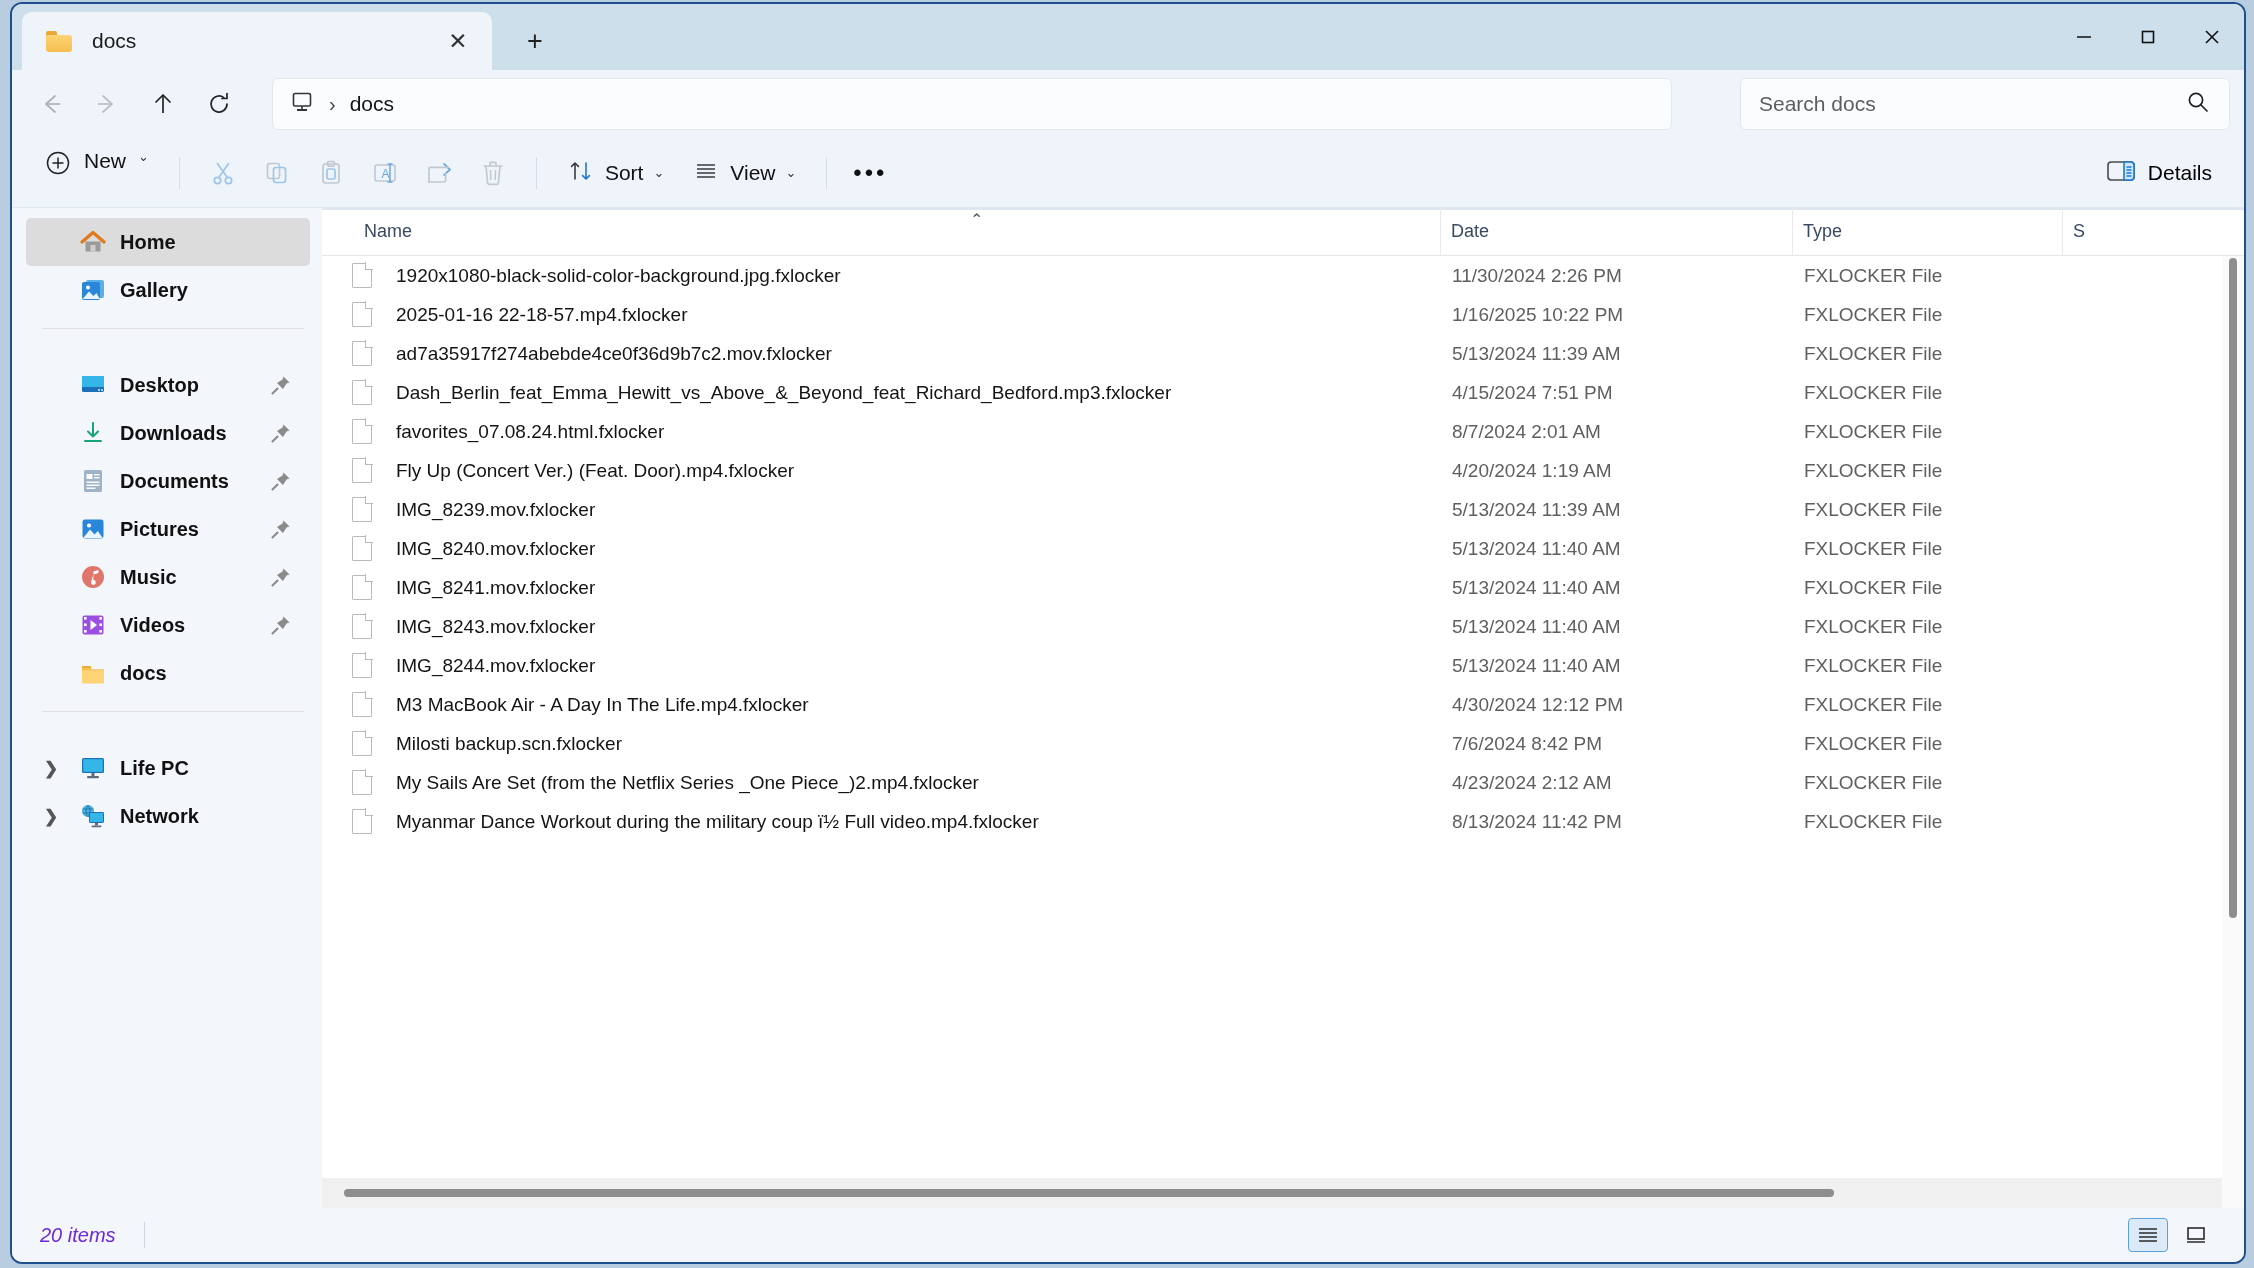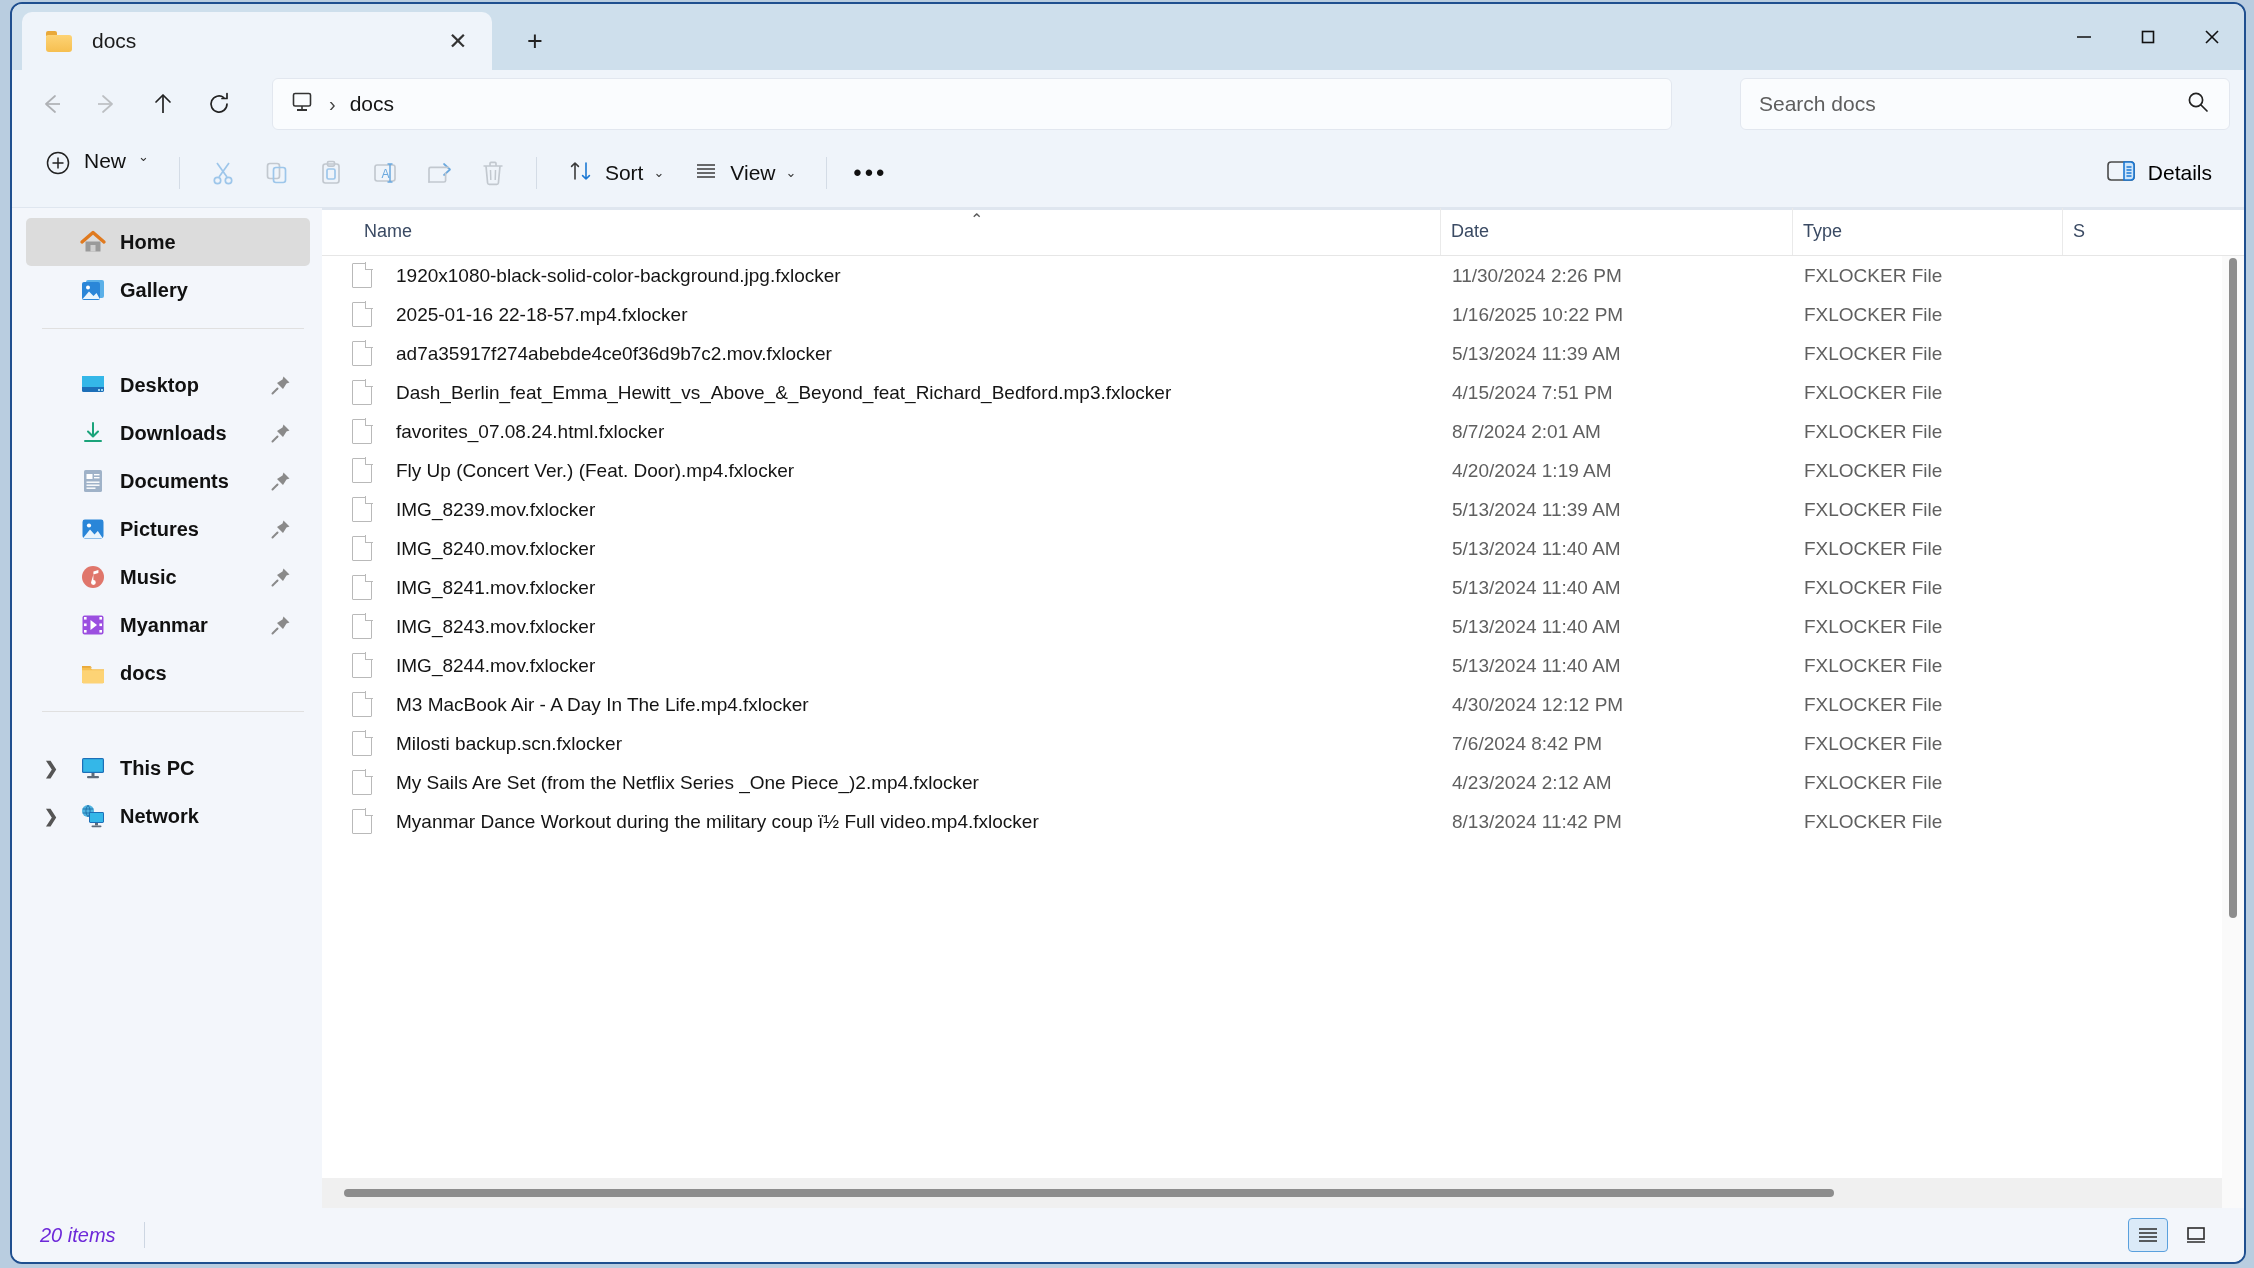--- a/index.html
+++ b/index.html
@@ -554,21 +554,21 @@
                 <rect x="6" y="7" width="2.6" height="2.6"></rect>
                 <rect x="6" y="13.5" width="2.6" height="2.6"></rect>
                 <rect x="6" y="20" width="2.6" height="2.6"></rect>
                 <rect x="21.4" y="7" width="2.6" height="2.6"></rect>
                 <rect x="21.4" y="13.5" width="2.6" height="2.6"></rect>
                 <rect x="21.4" y="20" width="2.6" height="2.6"></rect>
               </g>
               <path d="M12.5 10 L19 15 L12.5 20 z" fill="#ffffff"></path>
             </svg>
         </span>
-        <span class="lbl">Myanmar</span>
+        <span class="lbl">Videos</span>
         <span class="pin">
           <svg width="22" height="22" viewBox="0 0 22 22">
               <path d="M13.5 2.5 L19.5 8.5 L16.5 9.5 L13 15 L7 9 L12.5 5.5 z" fill="#8a8a8a"></path>
               <line x1="7.5" y1="14.5" x2="2.5" y2="19.5" stroke="#8a8a8a" stroke-width="2" stroke-linecap="round"></line>
             </svg>
         </span>
       </div>
 
       <div class="navitem">
         <span class="ic">
@@ -587,21 +587,21 @@
       <div class="navitem">
         <span class="twisty">❯</span>
         <span class="ic">
           <svg width="30" height="30" viewBox="0 0 30 30">
               <rect x="4" y="5" width="22" height="15" rx="1.6" fill="#1c6fb8"></rect>
               <rect x="5.2" y="6.2" width="19.6" height="12.6" fill="#34b7e8"></rect>
               <rect x="13.5" y="20" width="3" height="3" fill="#5d6b7a"></rect>
               <rect x="9" y="23" width="12" height="2.2" rx="1" fill="#5d6b7a"></rect>
             </svg>
         </span>
-        <span class="lbl">This PC</span>
+        <span class="lbl">Life PC</span>
       </div>
 
       <div class="navitem">
         <span class="twisty">❯</span>
         <span class="ic">
           <svg width="30" height="30" viewBox="0 0 30 30">
               <circle cx="10" cy="10" r="6" fill="#4fb3e0"></circle>
               <path d="M4.6 8 h10.8 M4.6 12 h10.8 M10 4.2 a9 9 0 0 1 0 11.6 M10 4.2 a9 9 0 0 0 0 11.6" stroke="#1e6fa8" stroke-width="0.9" fill="none"></path>
               <rect x="11" y="11" width="15" height="11" rx="1.4" fill="#1c6fb8"></rect>
               <rect x="12" y="12" width="13" height="9" fill="#34b7e8"></rect>

